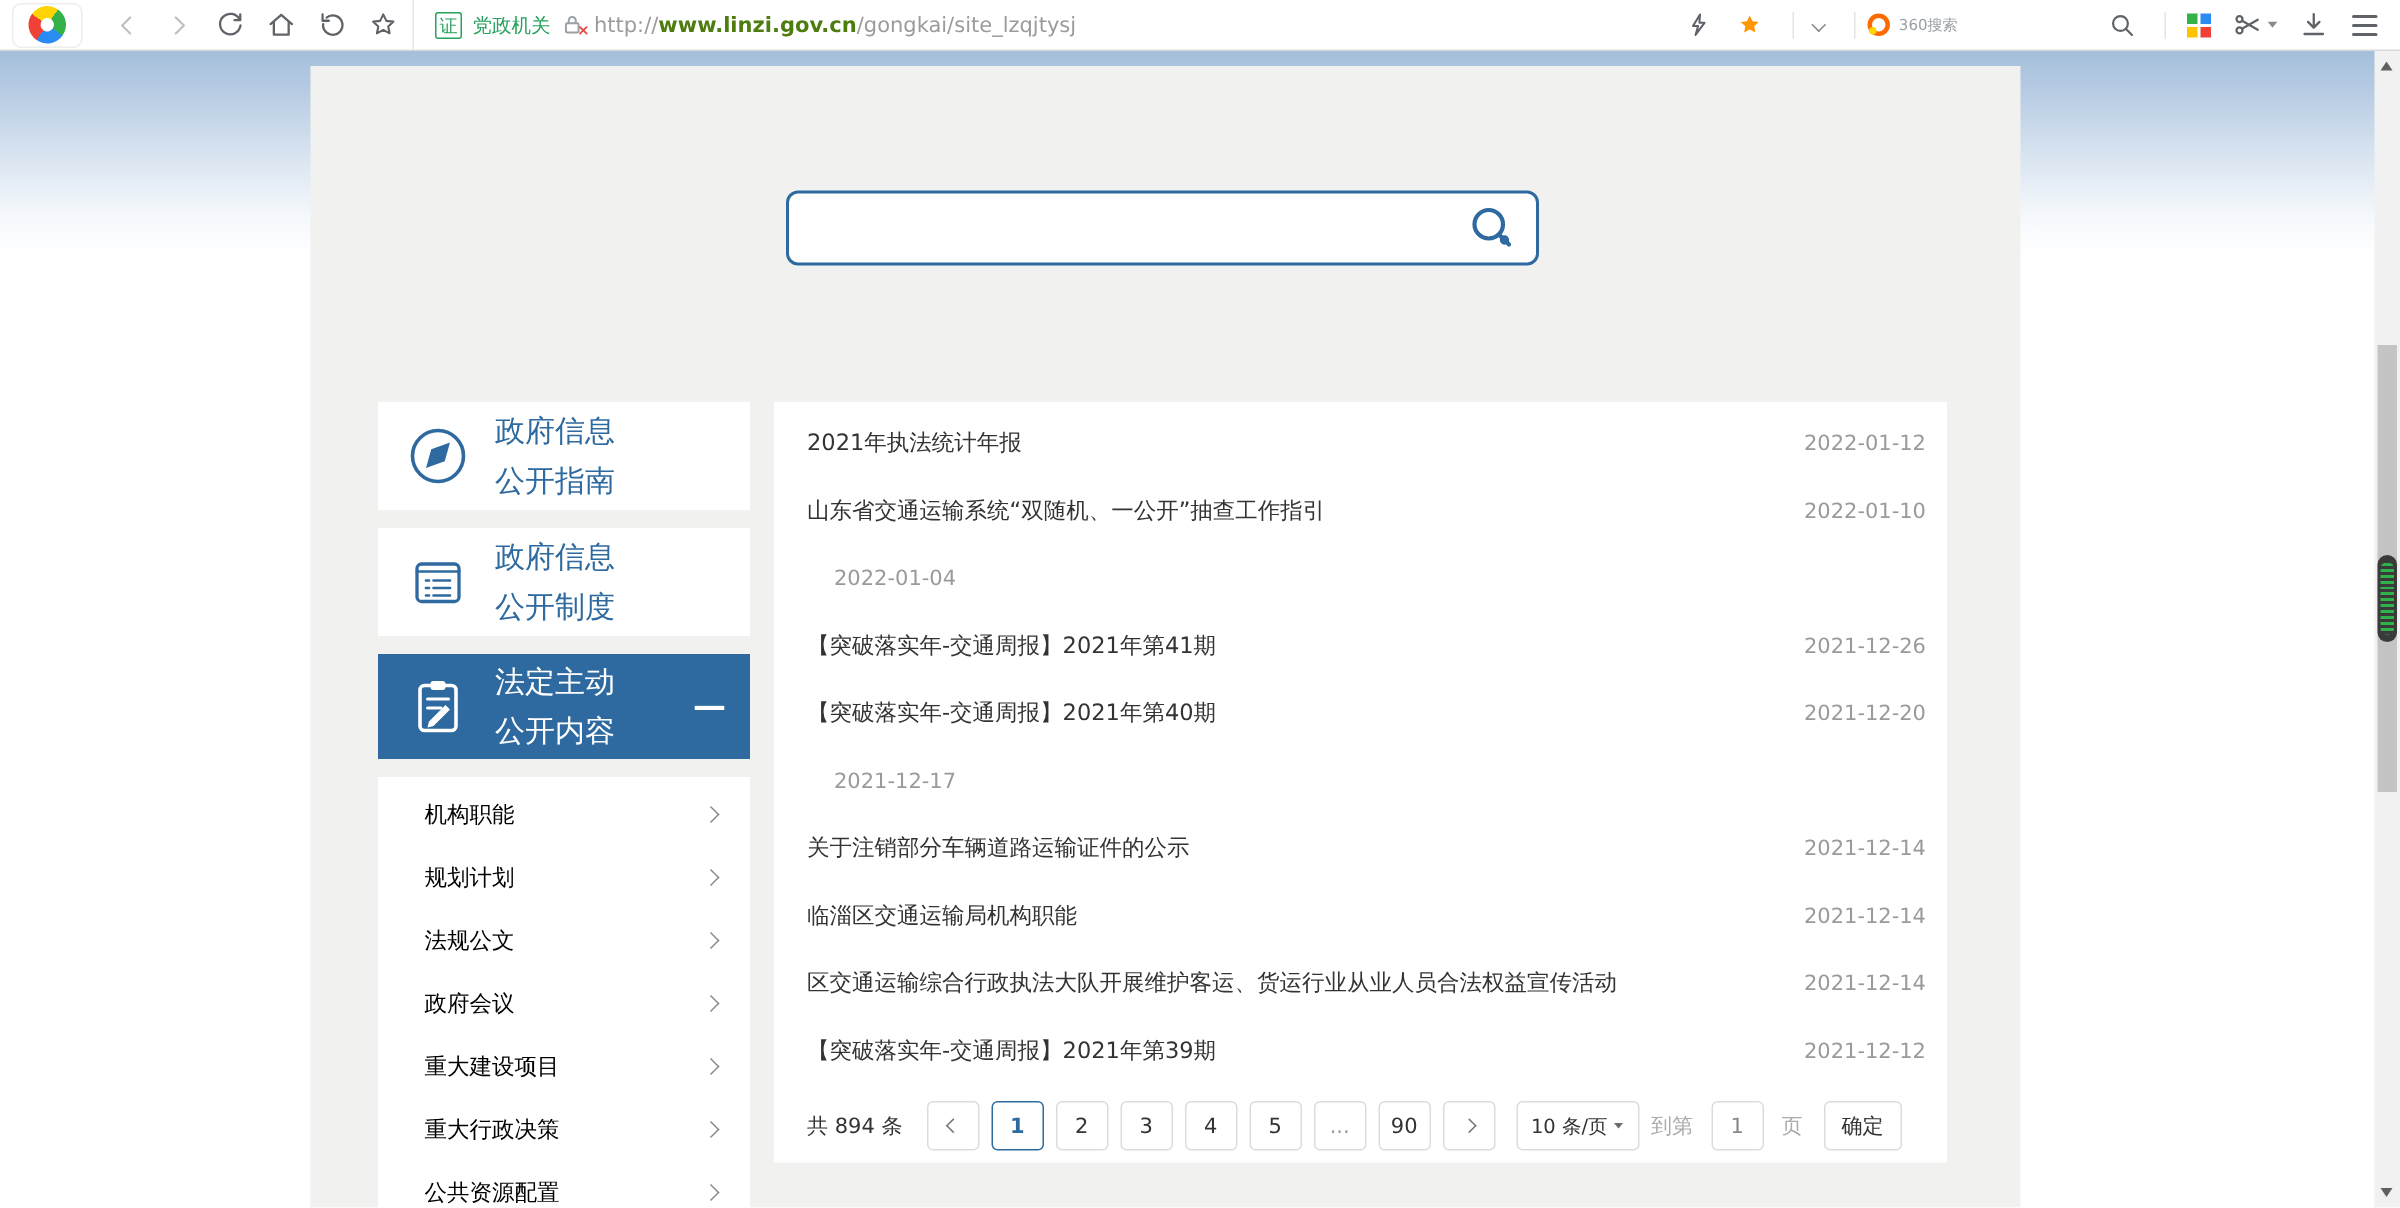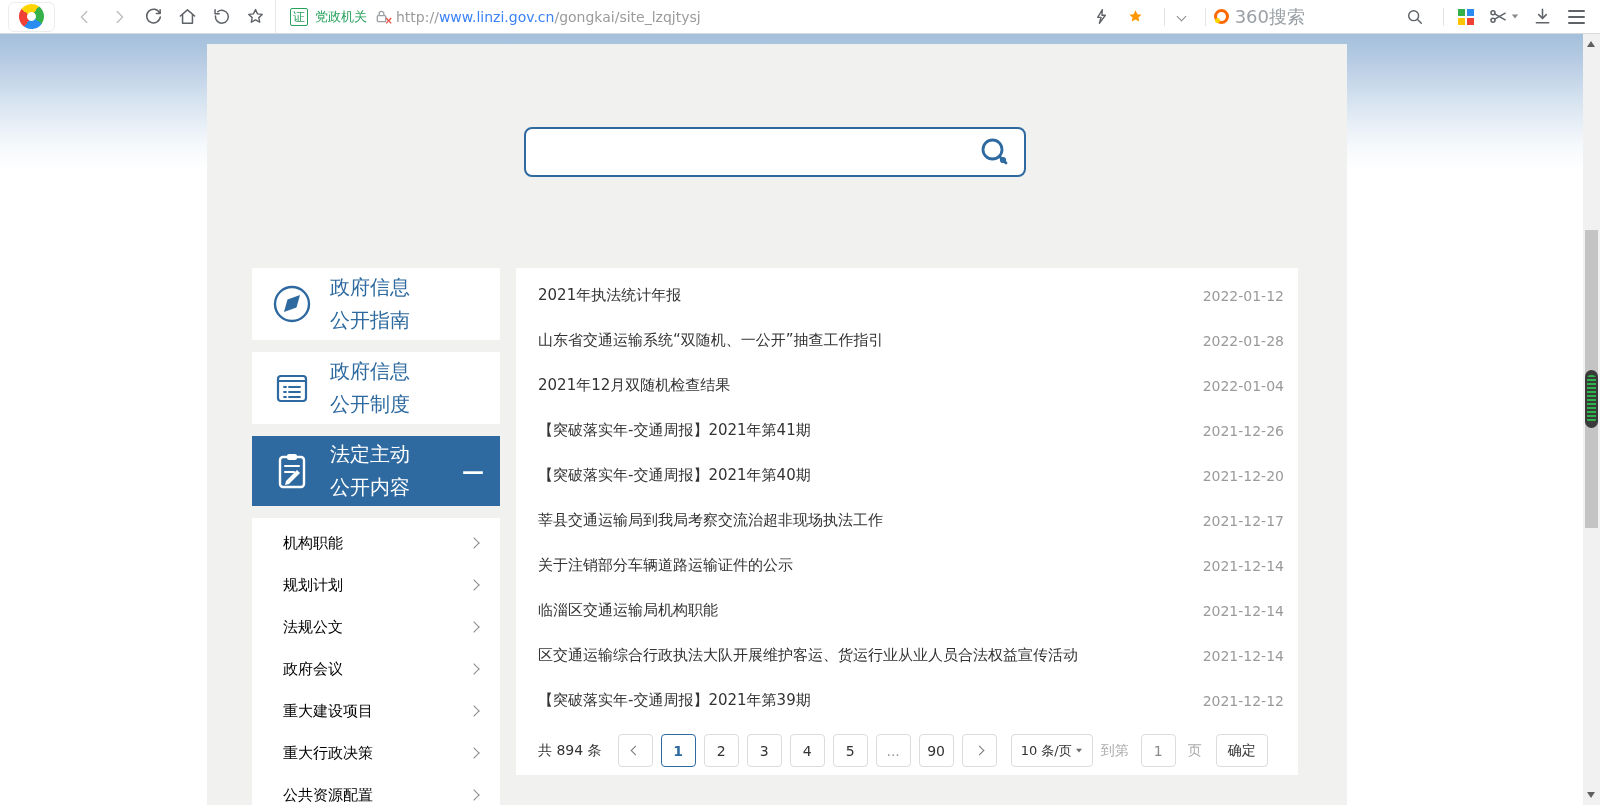--- a/index.html
+++ b/index.html
@@ -22,27 +22,27 @@
   .tool.disabled svg { stroke:#bfbfbf; }
   .vdiv { width:1px; height:18px; background:#e4e4e4; margin:0 8px; }
   .addr { flex:1; display:flex; align-items:center; gap:7px; padding-left:14px; height:100%; }
   .cert-badge { min-width:18px; height:18px; border:1px solid #27a25d; border-radius:2px;
     color:#27a25d; font-size:12px; line-height:16px; text-align:center; padding:0 1px; }
   .cert-label { color:#27a25d; font-size:13px; }
   .lockx { position:relative; width:15px; height:15px; }
   .lockx svg { stroke:#9aa0a6; fill:none; stroke-width:1.4; }
   .lockx .redx { position:absolute; right:-4px; bottom:-2px; color:#e5493d; font-size:10px; font-weight:bold; }
   .url { font-size:14px; color:#9b9b9b; white-space:nowrap; }
-  .url b { color:#3b82f6; font-weight:400; }
+  .url b { color:#4d7c0f; font-weight:700; }
   .rtools { display:flex; align-items:center; }
   .engine { display:flex; align-items:center; gap:6px; margin-right:96px; }
   .engine-o { width:15px; height:15px; border:3px solid #ff6a00; border-radius:50%; position:relative; }
   .engine-o::after { content:""; position:absolute; width:5px; height:5px; background:#ffd400;
     border-radius:50%; left:-2px; bottom:-2px; }
-  .engine-label { color:#9aa0a6; font-size:18px; }
+  .engine-label { color:#9aa0a6; font-size:10px; }
   .caret-down { width:0; height:0; border-left:4px solid transparent; border-right:4px solid transparent;
     border-top:5px solid #6b6b6b; display:inline-block; margin-left:3px; }
   .grid-icon { width:16px; height:16px; display:grid; grid-template-columns:7px 7px; grid-template-rows:7px 7px; gap:2px; }
   .grid-icon i { display:block; }
   .hamburger { display:flex; flex-direction:column; gap:4px; }
   .hamburger i { width:17px; height:2px; background:#5f6368; border-radius:1px; }
 
   
   .viewport { position:relative; width:1600px; height:771px;
     background:linear-gradient(180deg,#a4bfdb 0,#b9cde4 30px,#dce7f2 75px,#f6f9fc 112px,#ffffff 138px) no-repeat,#fff;
@@ -318,40 +318,38 @@
     <section class="list-panel">
       <div>
 
           <div class="row">
             <span class="row-title">2021年执法统计年报</span>
             <span class="row-date">2022-01-12</span>
           </div>
 
           <div class="row">
             <span class="row-title">山东省交通运输系统“双随机、一公开”抽查工作指引</span>
-            <span class="row-date">2022-01-28</span>
-          </div>
-
-          <div class="row">
-            <span class="row-title">2021年12月双随机检查结果</span>
+            <span class="row-date">2022-01-10</span>
+          </div>
+
+          <div class="row">
             <span class="row-date">2022-01-04</span>
           </div>
 
           <div class="row">
             <span class="row-title">【突破落实年-交通周报】2021年第41期</span>
             <span class="row-date">2021-12-26</span>
           </div>
 
           <div class="row">
             <span class="row-title">【突破落实年-交通周报】2021年第40期</span>
             <span class="row-date">2021-12-20</span>
           </div>
 
           <div class="row">
-            <span class="row-title">莘县交通运输局到我局考察交流治超非现场执法工作</span>
             <span class="row-date">2021-12-17</span>
           </div>
 
           <div class="row">
             <span class="row-title">关于注销部分车辆道路运输证件的公示</span>
             <span class="row-date">2021-12-14</span>
           </div>
 
           <div class="row">
             <span class="row-title">临淄区交通运输局机构职能</span>

